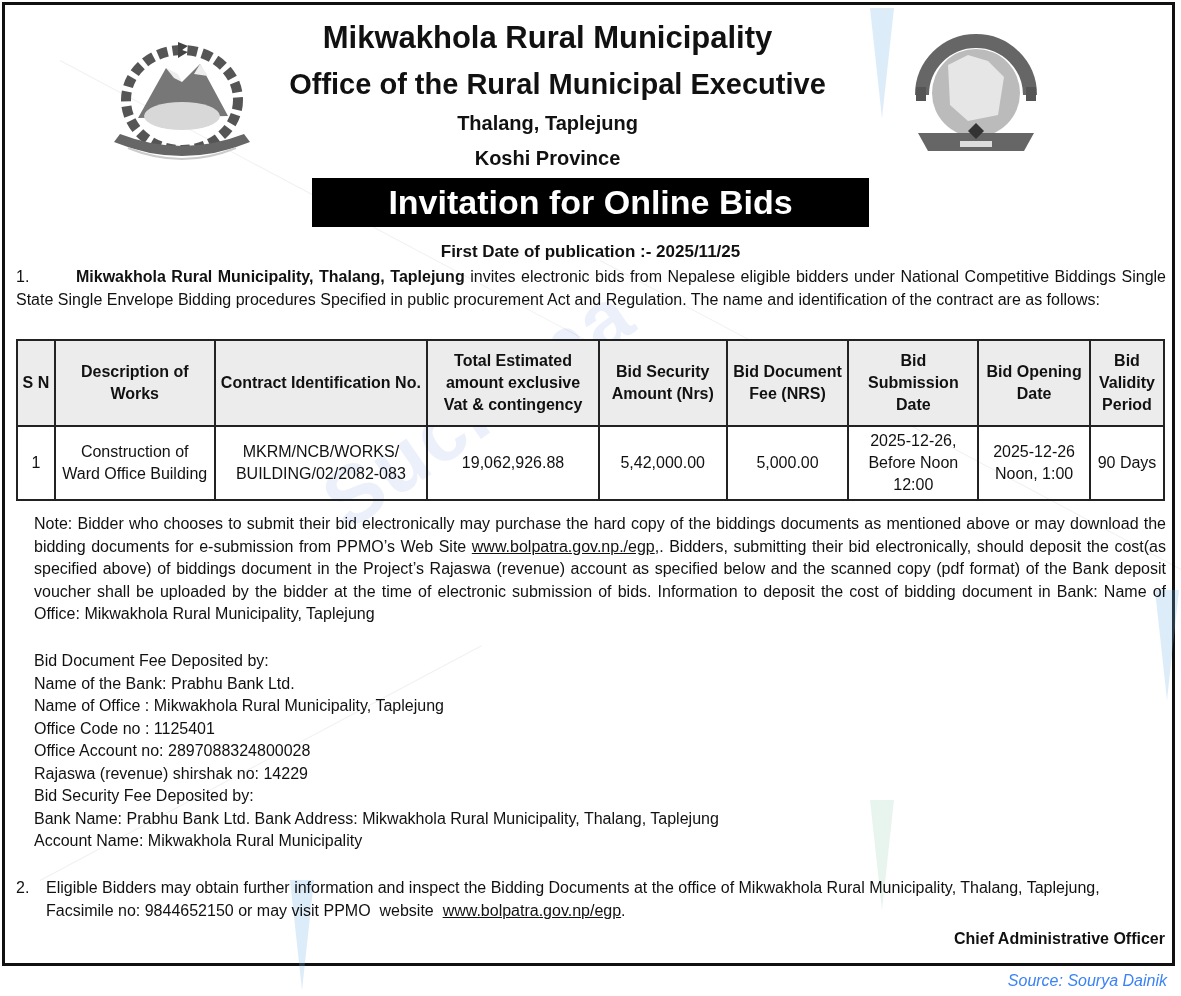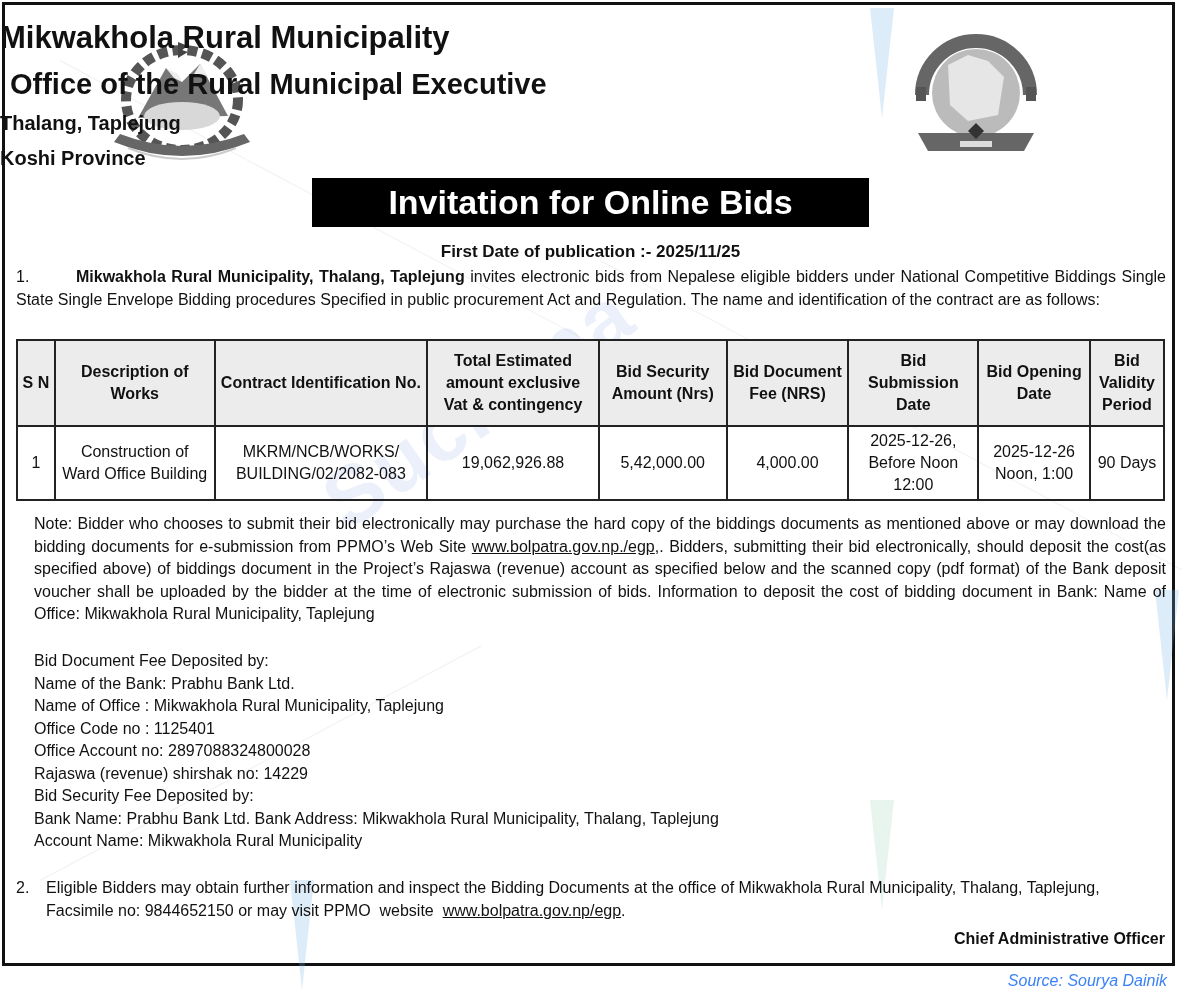--- a/index.html
+++ b/index.html
@@ -5,21 +5,21 @@
   html, body { margin:0; padding:0; background:#ffffff; }
   body { width:1181px; height:996px; position:relative; overflow:hidden; font-family:"Liberation Sans", "DejaVu Sans", sans-serif; color:#111; }
   .frame { position:absolute; left:2px; top:2px; width:1173px; height:964px; border:3px solid #111; box-sizing:border-box; background:#fff; }
   .wm-arrow { position:absolute; width:0; height:0; border-left:12px solid transparent; border-right:12px solid transparent; border-top:110px solid rgba(120,180,230,0.25); }
   .wm-text { position:absolute; left:300px; top:360px; font-size:82px; font-weight:bold; color:rgba(70,110,210,0.10); transform:rotate(-35deg); letter-spacing:2px; }
   .wm-line { position:absolute; height:1px; background:rgba(0,0,0,0.06); transform-origin:left center; }
 
   .logo-left { position:absolute; left:108px; top:38px; width:148px; height:126px; }
   .logo-right { position:absolute; left:908px; top:25px; width:136px; height:130px; }
 
-  .hdr { position:absolute; left:0; width:1095px; font-weight:bold; }
+  .hdr { position:absolute; left:0; width:1095px; text-align:center; font-weight:bold; }
   .h1 { top:20px; font-size:31px; }
   .h2 { top:68px; font-size:29px;padding-left:10px; }
   .h3 { top:112px; font-size:20px; }
   .h4 { top:147px; font-size:20px; }
   .banner { position:absolute; left:312px; top:178px; width:557px; height:49px; background:#000; color:#fff; font-size:34px; font-weight:bold; text-align:center; line-height:49px; }
   .pubdate { position:absolute; left:0; width:1181px; top:242px; text-align:center; font-size:17px; font-weight:bold; }
 
   .para { position:absolute; font-size:16px; line-height:22.5px; }
   .p1 { left:16px; top:266px; width:1150px; text-align:justify; }
   .p1 .num { display:inline-block; width:60px; }
@@ -118,21 +118,21 @@
       <th>Bid Validity Period</th>
     </tr>
   </thead>
   <tbody>
     <tr>
       <td>1</td>
       <td>Construction of Ward Office Building</td>
       <td>MKRM/NCB/WORKS/ BUILDING/02/2082-083</td>
       <td>19,062,926.88</td>
       <td>5,42,000.00</td>
-      <td>4,000.00</td>
+      <td>5,000.00</td>
       <td>2025-12-26, Before Noon 12:00</td>
       <td>2025-12-26 Noon, 1:00</td>
       <td>90 Days</td>
     </tr>
   </tbody>
 </table>
 
 <div class="para note">
   <span>Note: Bidder who chooses to submit their bid electronically may purchase the hard copy of the biddings documents as mentioned above or may download the bidding documents for e-submission from PPMO’s Web Site </span><u>www.bolpatra.gov.np./egp</u><span>,. Bidders, submitting their bid electronically, should deposit the cost(as specified above) of biddings document in the Project’s Rajaswa (revenue) account as specified below and the scanned copy (pdf format) of the Bank deposit voucher shall be uploaded by the bidder at the time of electronic submission of bids. Information to deposit the cost of bidding document in Bank: Name of Office: Mikwakhola Rural Municipality, Taplejung</span>
 </div>

